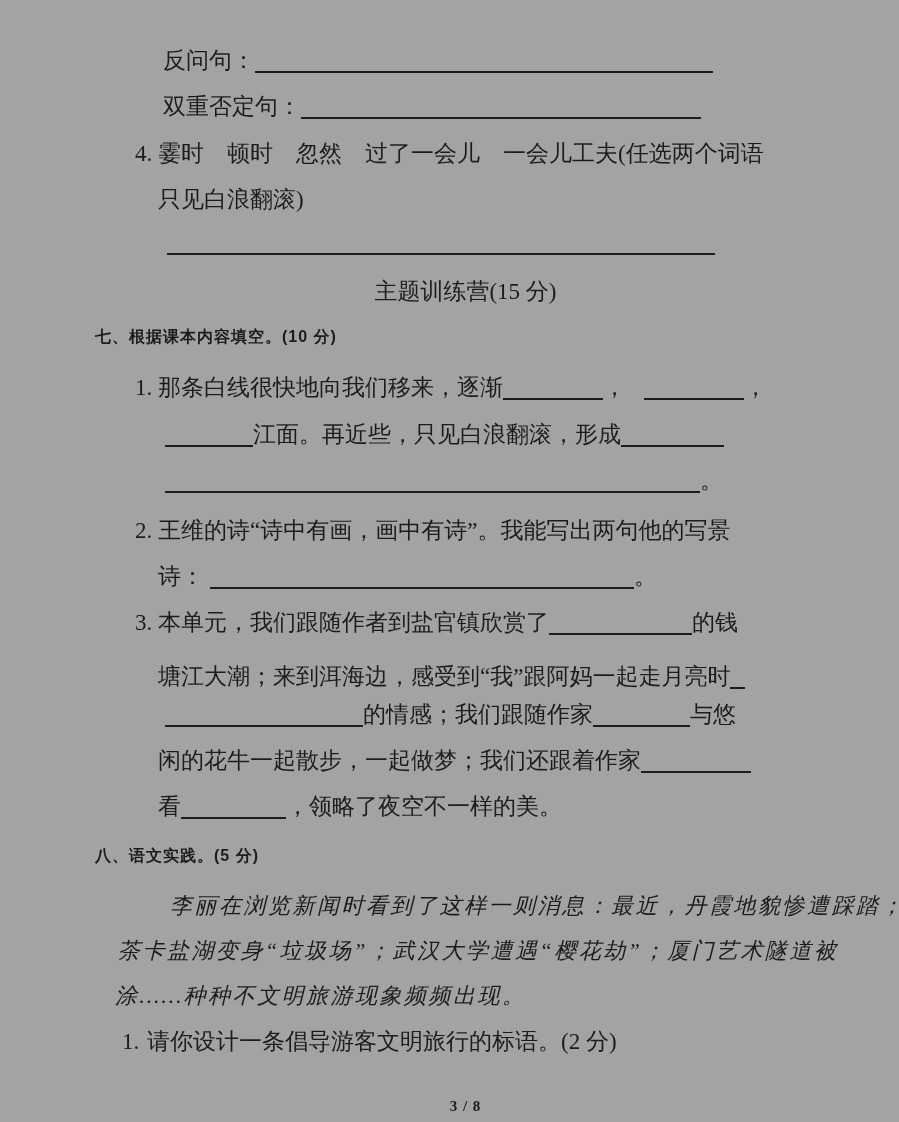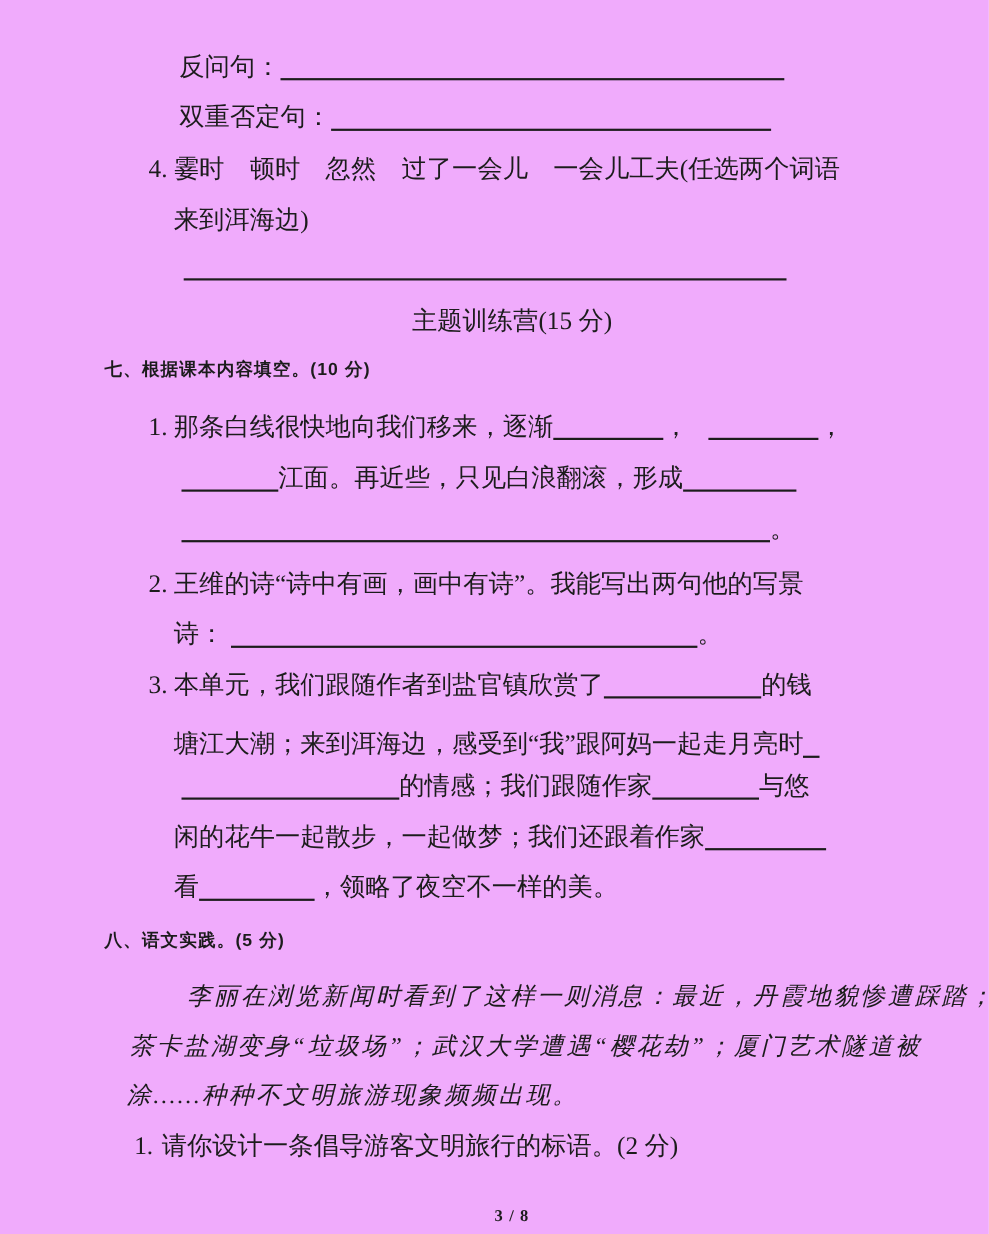--- a/index.html
+++ b/index.html
@@ -4,21 +4,21 @@
 <style>
   html, body {
     margin: 0;
     padding: 0;
     background: #ffffff;
   }
   .page {
     position: relative;
     width: 899px;
     height: 1122px;
-    background: #f0abfc;
+    background: #a3a3a3;
     color: #1c1c1c;
     font-family: "Liberation Serif", "DejaVu Serif", serif;
     font-size: 23px;
     overflow: hidden;
   }
   .line {
     position: absolute;
     white-space: nowrap;
     line-height: 26px;
   }
@@ -74,21 +74,21 @@
 
   <div class="line" style="top:94px;left:163px">
     <span>双重否定句：</span><span class="blank" style="width:400px"></span>
   </div>
 
   <div class="line" style="top:141px;left:135px">
     <span class="num">4.</span><span>霎时　顿时　忽然　过了一会儿　一会儿工夫(任选两个词语</span>
   </div>
 
   <div class="line" style="top:187px;left:158px">
-    <span>来到洱海边)</span>
+    <span>只见白浪翻滚)</span>
   </div>
 
   <div class="rule" style="top:233px;left:167px;width:548px;height:20px"></div>
 
   <div class="line center" style="top:279px">
     <span>主题训练营(15 分)</span>
   </div>
 
   <div class="line heading" style="top:324px;left:95px">
     <span>七、根据课本内容填空。(10 分)</span>

